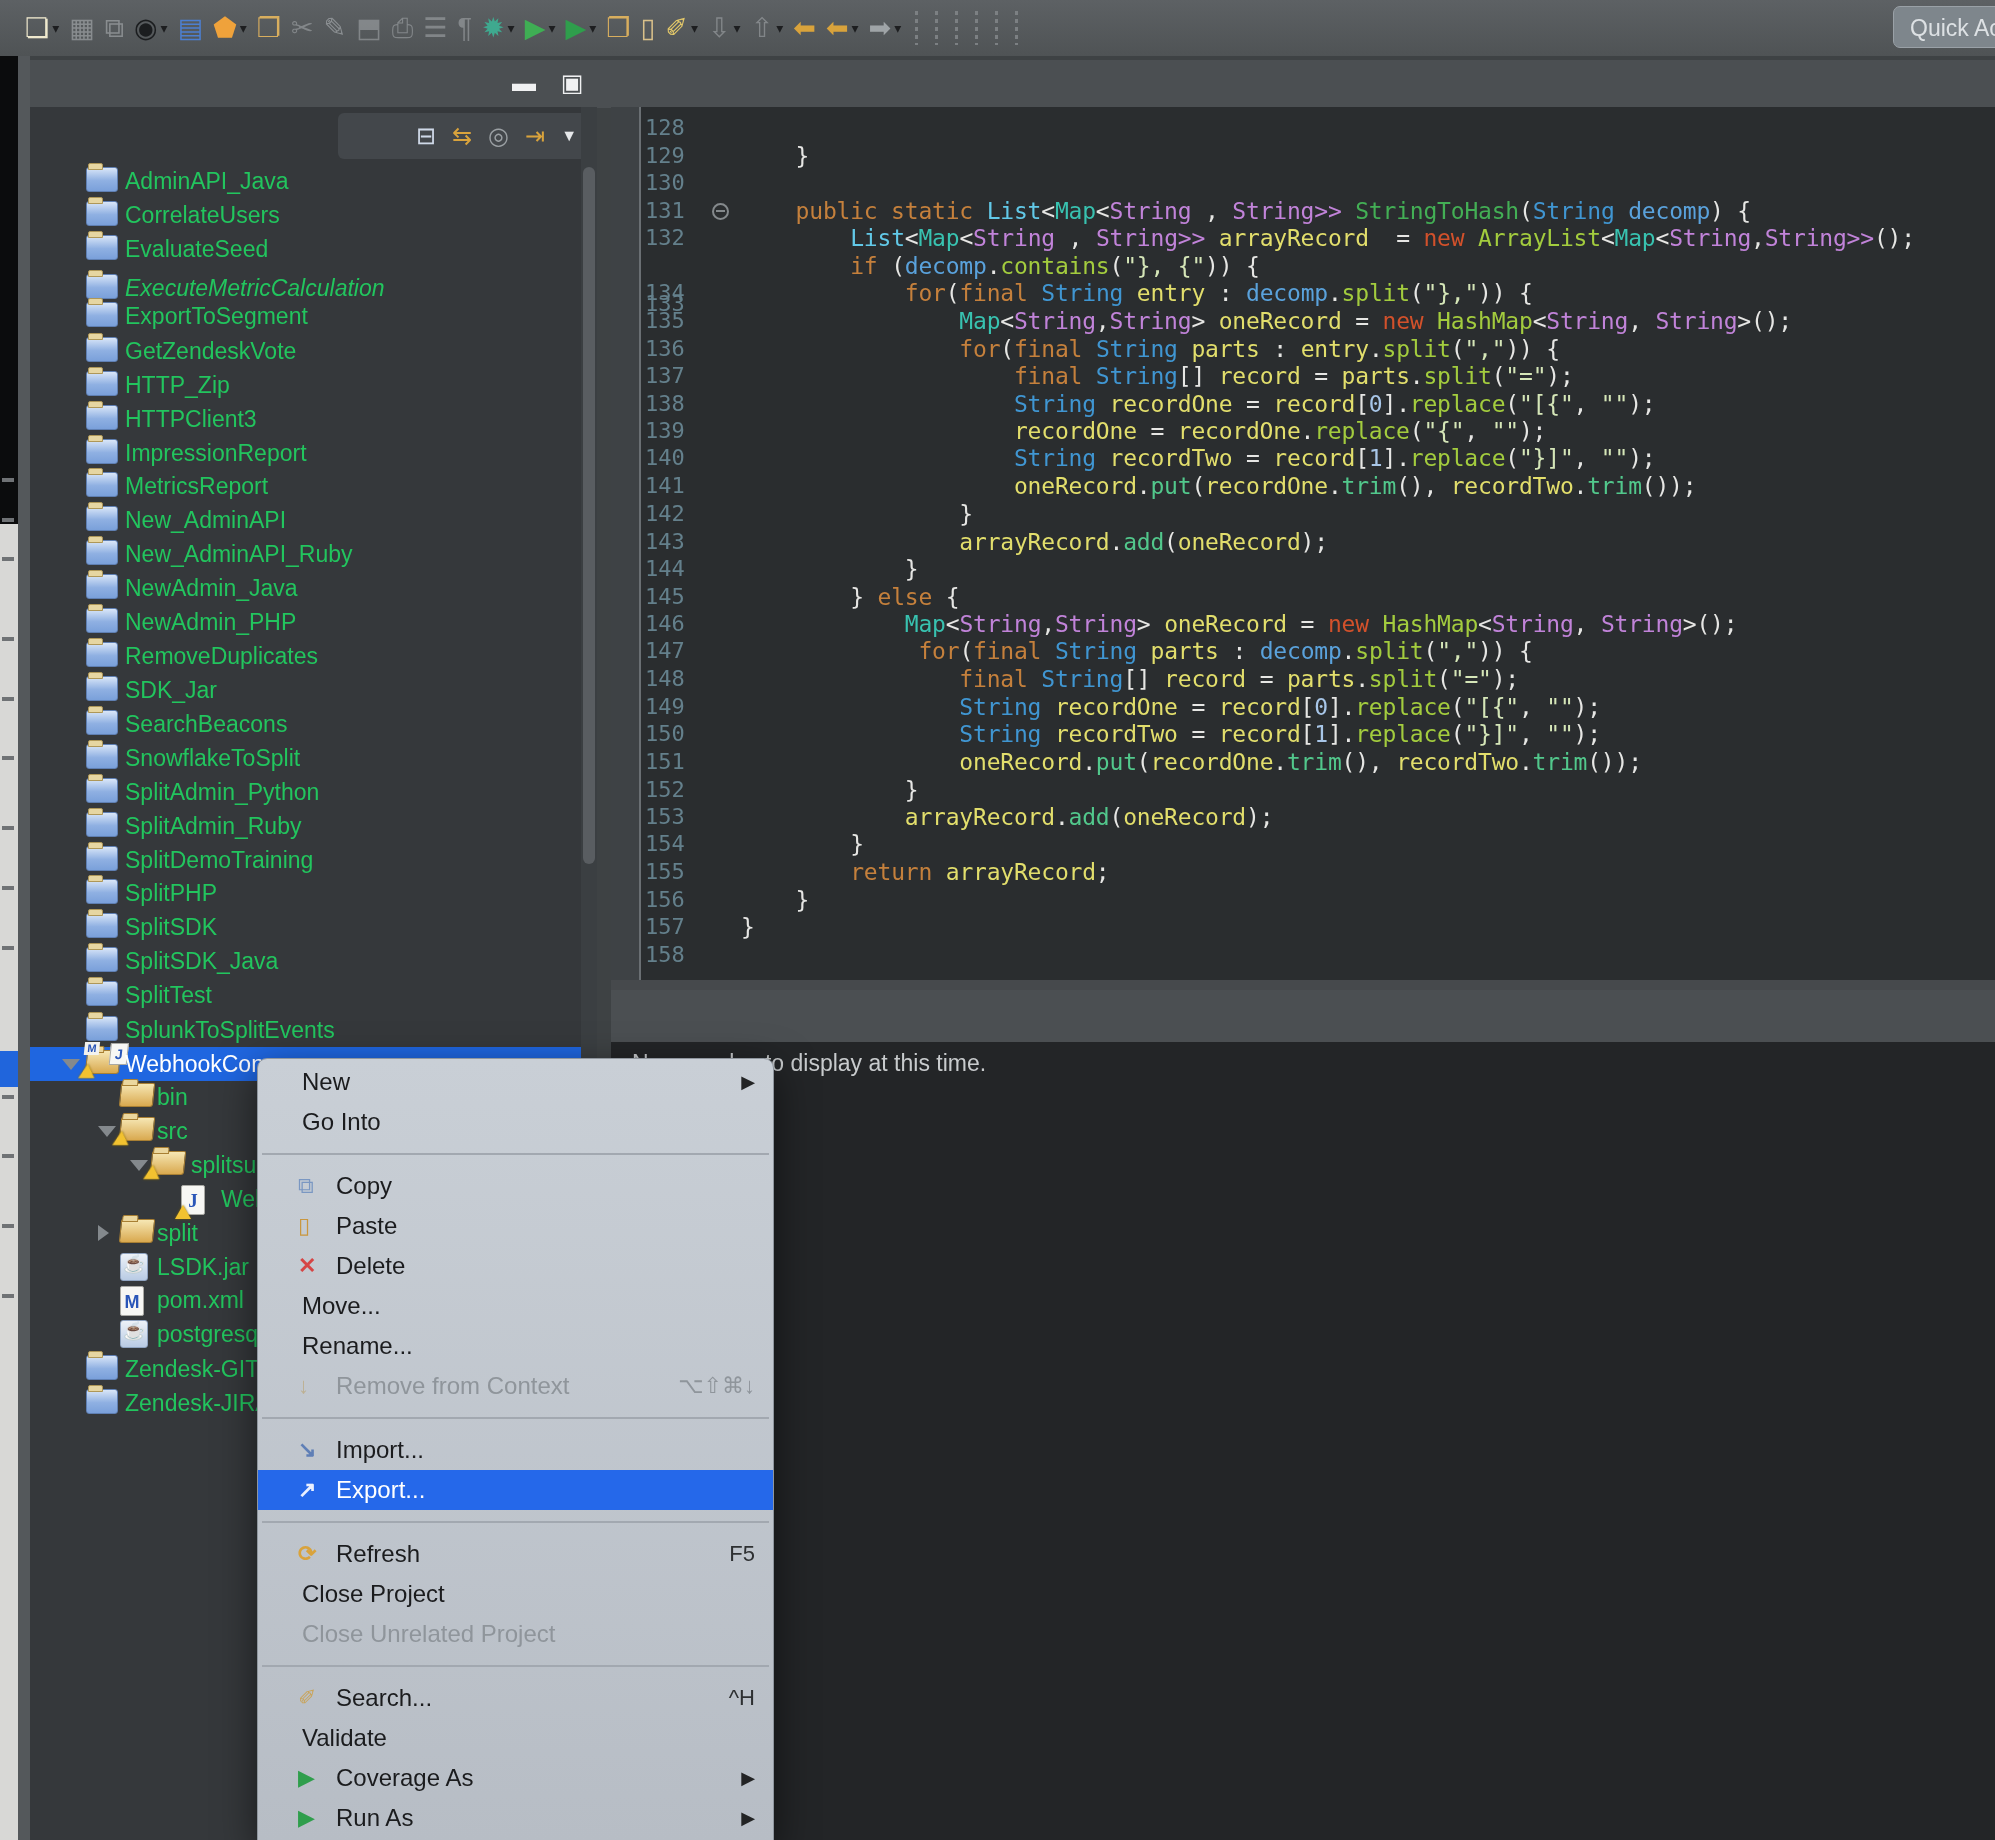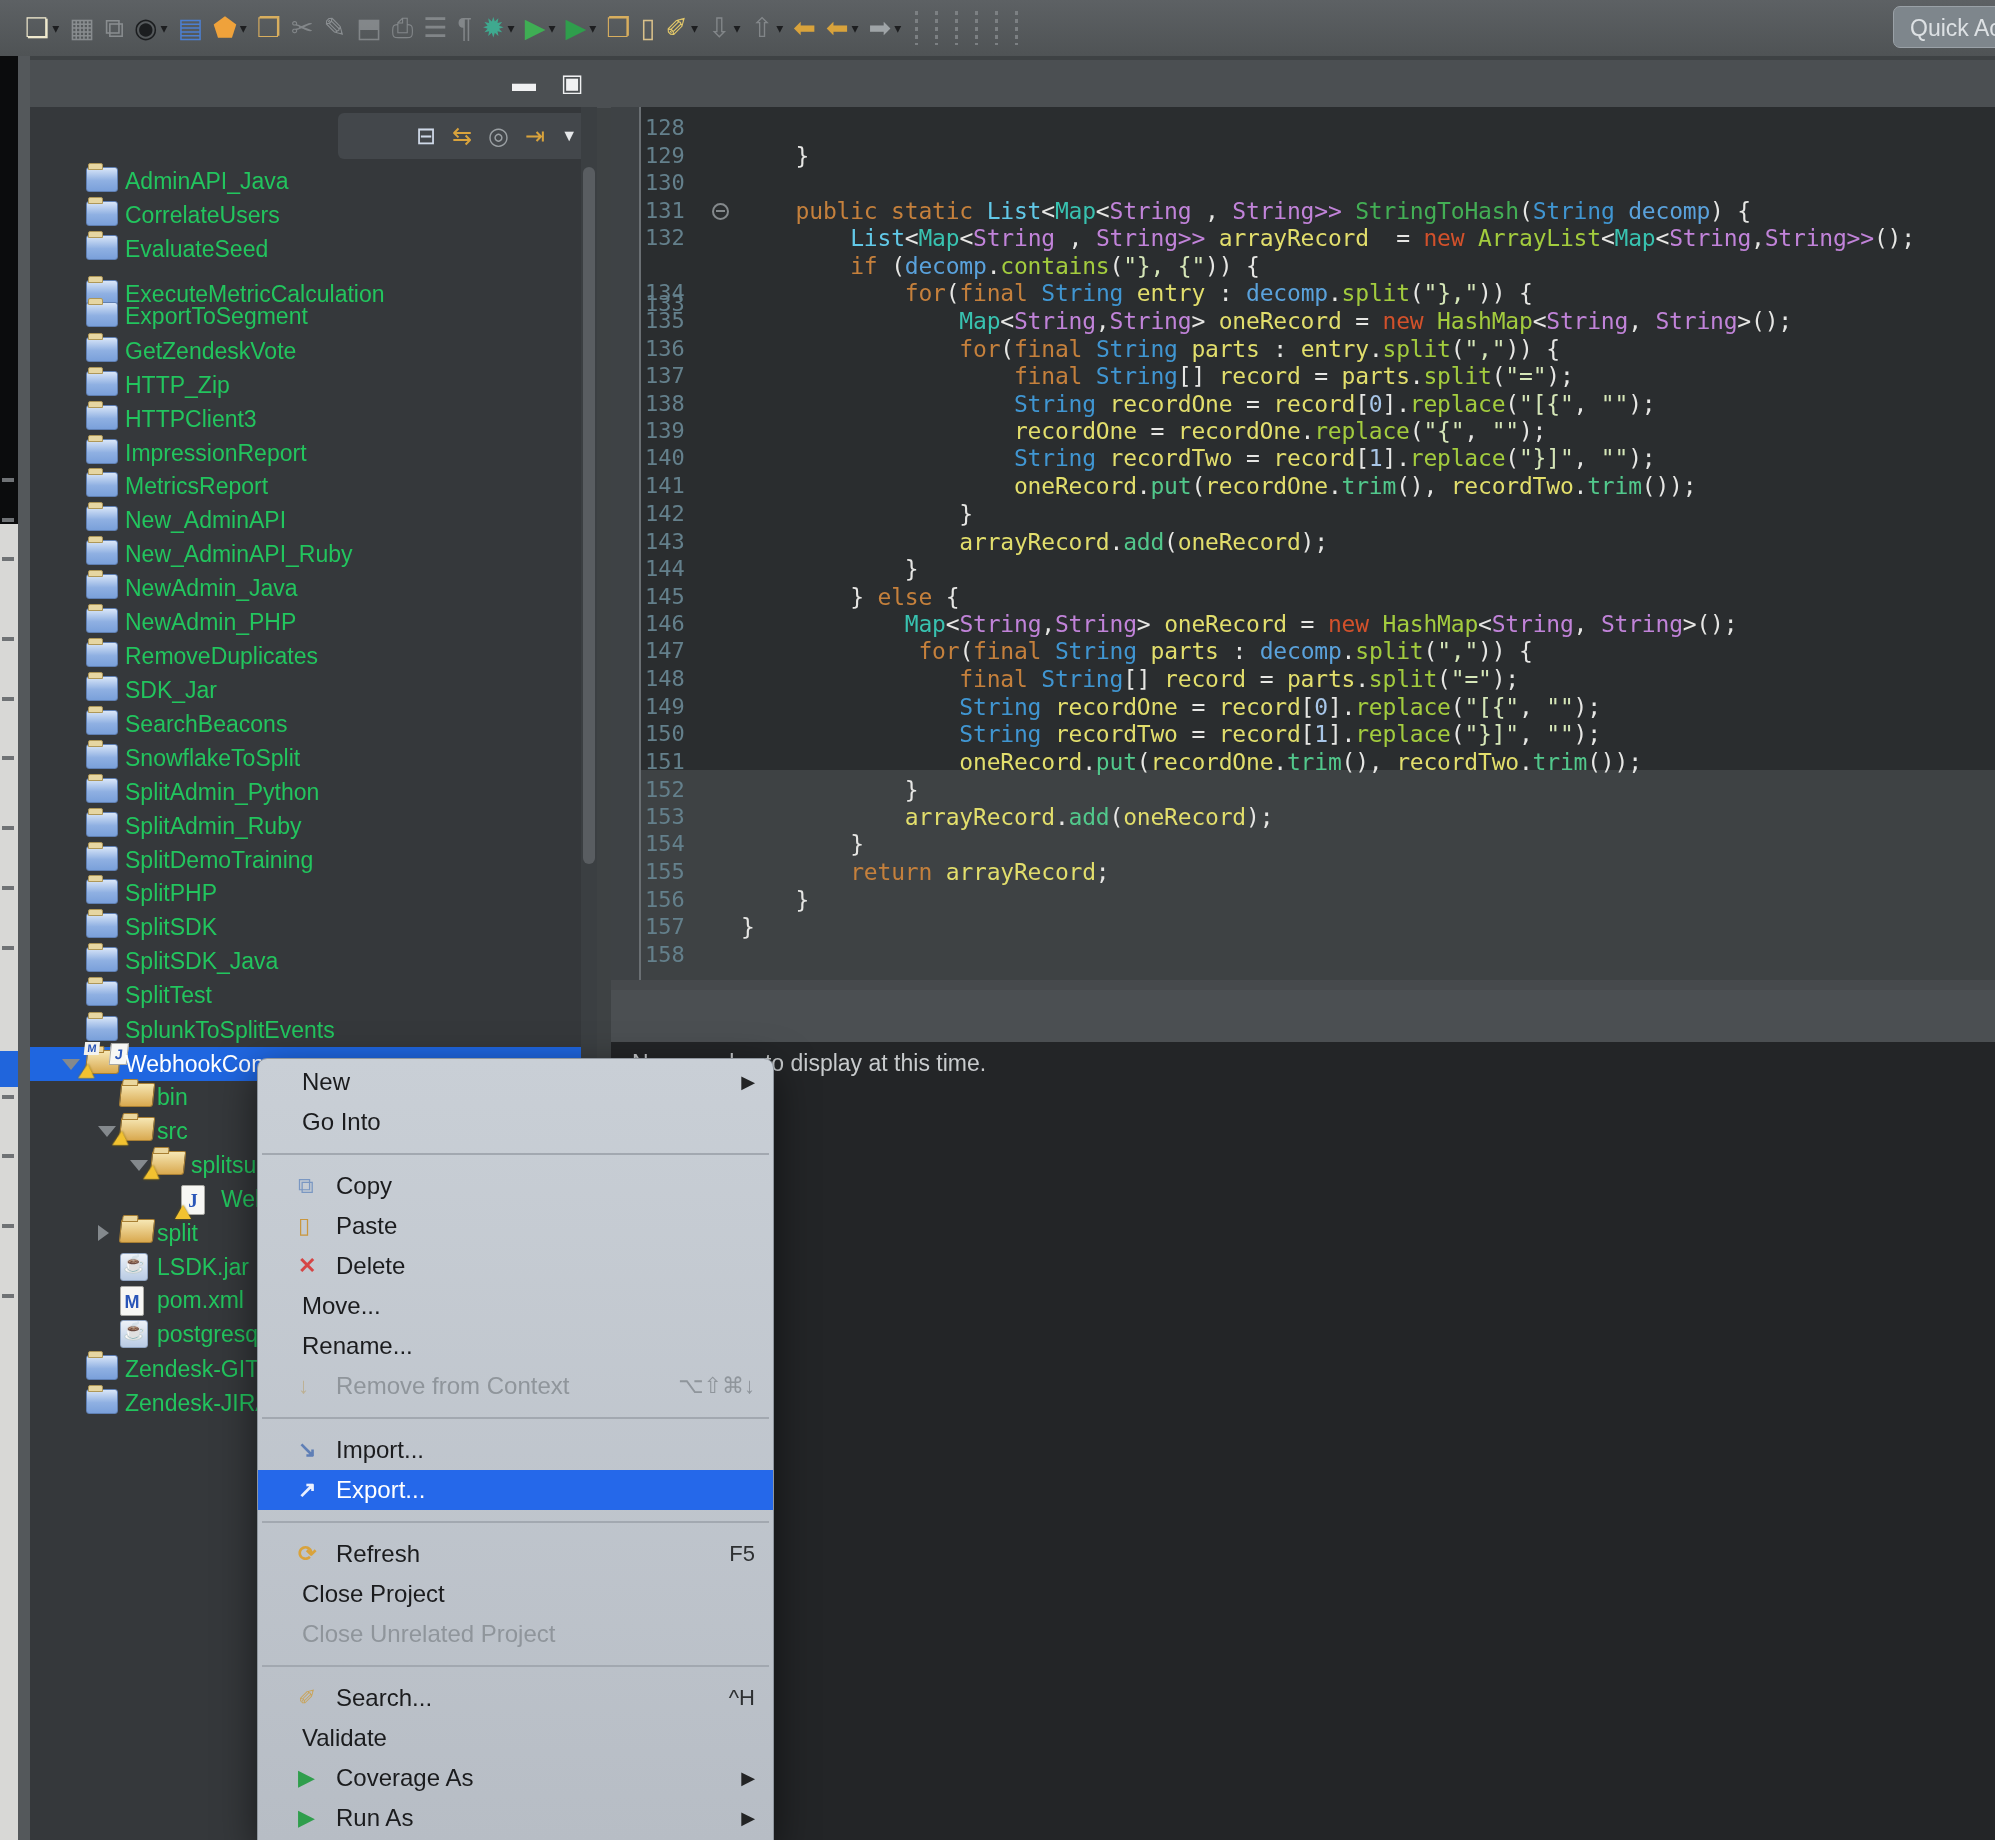--- a/index.html
+++ b/index.html
@@ -70,21 +70,21 @@
   #pkg-scroll .thumb{position:absolute;left:2px;top:60px;width:12px;height:697px;background:#595D61;border-radius:6px;}
   #tree{position:absolute;left:0;top:57px;width:567px;height:1677px;}
   .trow{position:absolute;left:0;width:567px;height:34px;color:#22c55e;font-size:23px;}
   .trow.sel{background:#1F66E0;color:#FFFFFF;}
   .trow .tlabel{position:absolute;top:4px;white-space:nowrap;}
   .tri{position:absolute;top:12px;width:0;height:0;}
   .tri.open{border-left:9px solid transparent;border-right:9px solid transparent;border-top:11px solid #84898D;}
   .tri.closed{border-top:8px solid transparent;border-bottom:8px solid transparent;border-left:11px solid #84898D;margin-top:-3px;}
   .ticon{position:absolute;top:3px;}
   
-  #editor{position:absolute;left:611px;top:107px;width:1385px;height:663px;background:#2A2D2F;z-index:2;}
+  #editor{position:absolute;left:611px;top:107px;width:1385px;height:873px;background:#2A2D2F;z-index:2;}
   #annot{position:absolute;left:0;top:0;width:28px;height:873px;background:#3E4245;border-right:2px solid #6A6F73;}
   .lnum{position:absolute;left:34px;width:70px;color:#64808C;font-family:"DejaVu Sans Mono",monospace;font-size:22px;white-space:pre;}
   .fold{position:absolute;left:101px;width:17px;height:17px;border:2px solid #84898C;border-radius:50%;box-sizing:border-box;}
   .fold::after{content:"";position:absolute;left:2px;top:5px;width:9px;height:2px;background:#84898C;}
   .cl{position:absolute;left:130px;white-space:pre;font-family:"DejaVu Sans Mono",monospace;font-size:23px;letter-spacing:-0.2px;}
   .c-pn{color:#E6E6E4}.c-kw{color:#C5803C}.c-kn{color:#D2512B}
   .c-tc{color:#62C9E8}.c-tt{color:#38C2B0}.c-tp{color:#C183D9}.c-tb{color:#4096D2}
   .c-vb{color:#5AA2DC}.c-vy{color:#E2DE6C}.c-fnl{color:#A3CC3E}.c-fng{color:#52C88C}
   .c-fn2{color:#43AF55}.c-st{color:#D5E6B8}.c-nm{color:#A8C6E8}
   #esash{position:absolute;left:611px;top:980px;width:1385px;height:10px;background:#46494C;z-index:2;}
@@ -267,21 +267,21 @@
           <span class="tlabel" style="left: 95px;">AdminAPI_Java</span>
         </div>
         <div class="trow" style="top: 34px;">
           <span class="ticon fico ic-proj" style="left: 56px;"></span>
           <span class="tlabel" style="left: 95px;">CorrelateUsers</span>
         </div>
         <div class="trow" style="top: 68px;">
           <span class="ticon fico ic-proj" style="left: 56px;"></span>
           <span class="tlabel" style="left: 95px;">EvaluateSeed</span>
         </div>
-        <div class="trow" style="top: 113px;">
+        <div class="trow" style="top: 107px; font-style: italic;">
           <span class="ticon fico ic-proj" style="left: 56px;"></span>
           <span class="tlabel" style="left: 95px;">ExecuteMetricCalculation</span>
         </div>
         <div class="trow" style="top: 135px;">
           <span class="ticon fico ic-proj" style="left: 56px;"></span>
           <span class="tlabel" style="left: 95px;">ExportToSegment</span>
         </div>
         <div class="trow" style="top: 170px;">
           <span class="ticon fico ic-proj" style="left: 56px;"></span>
           <span class="tlabel" style="left: 95px;">GetZendeskVote</span>

